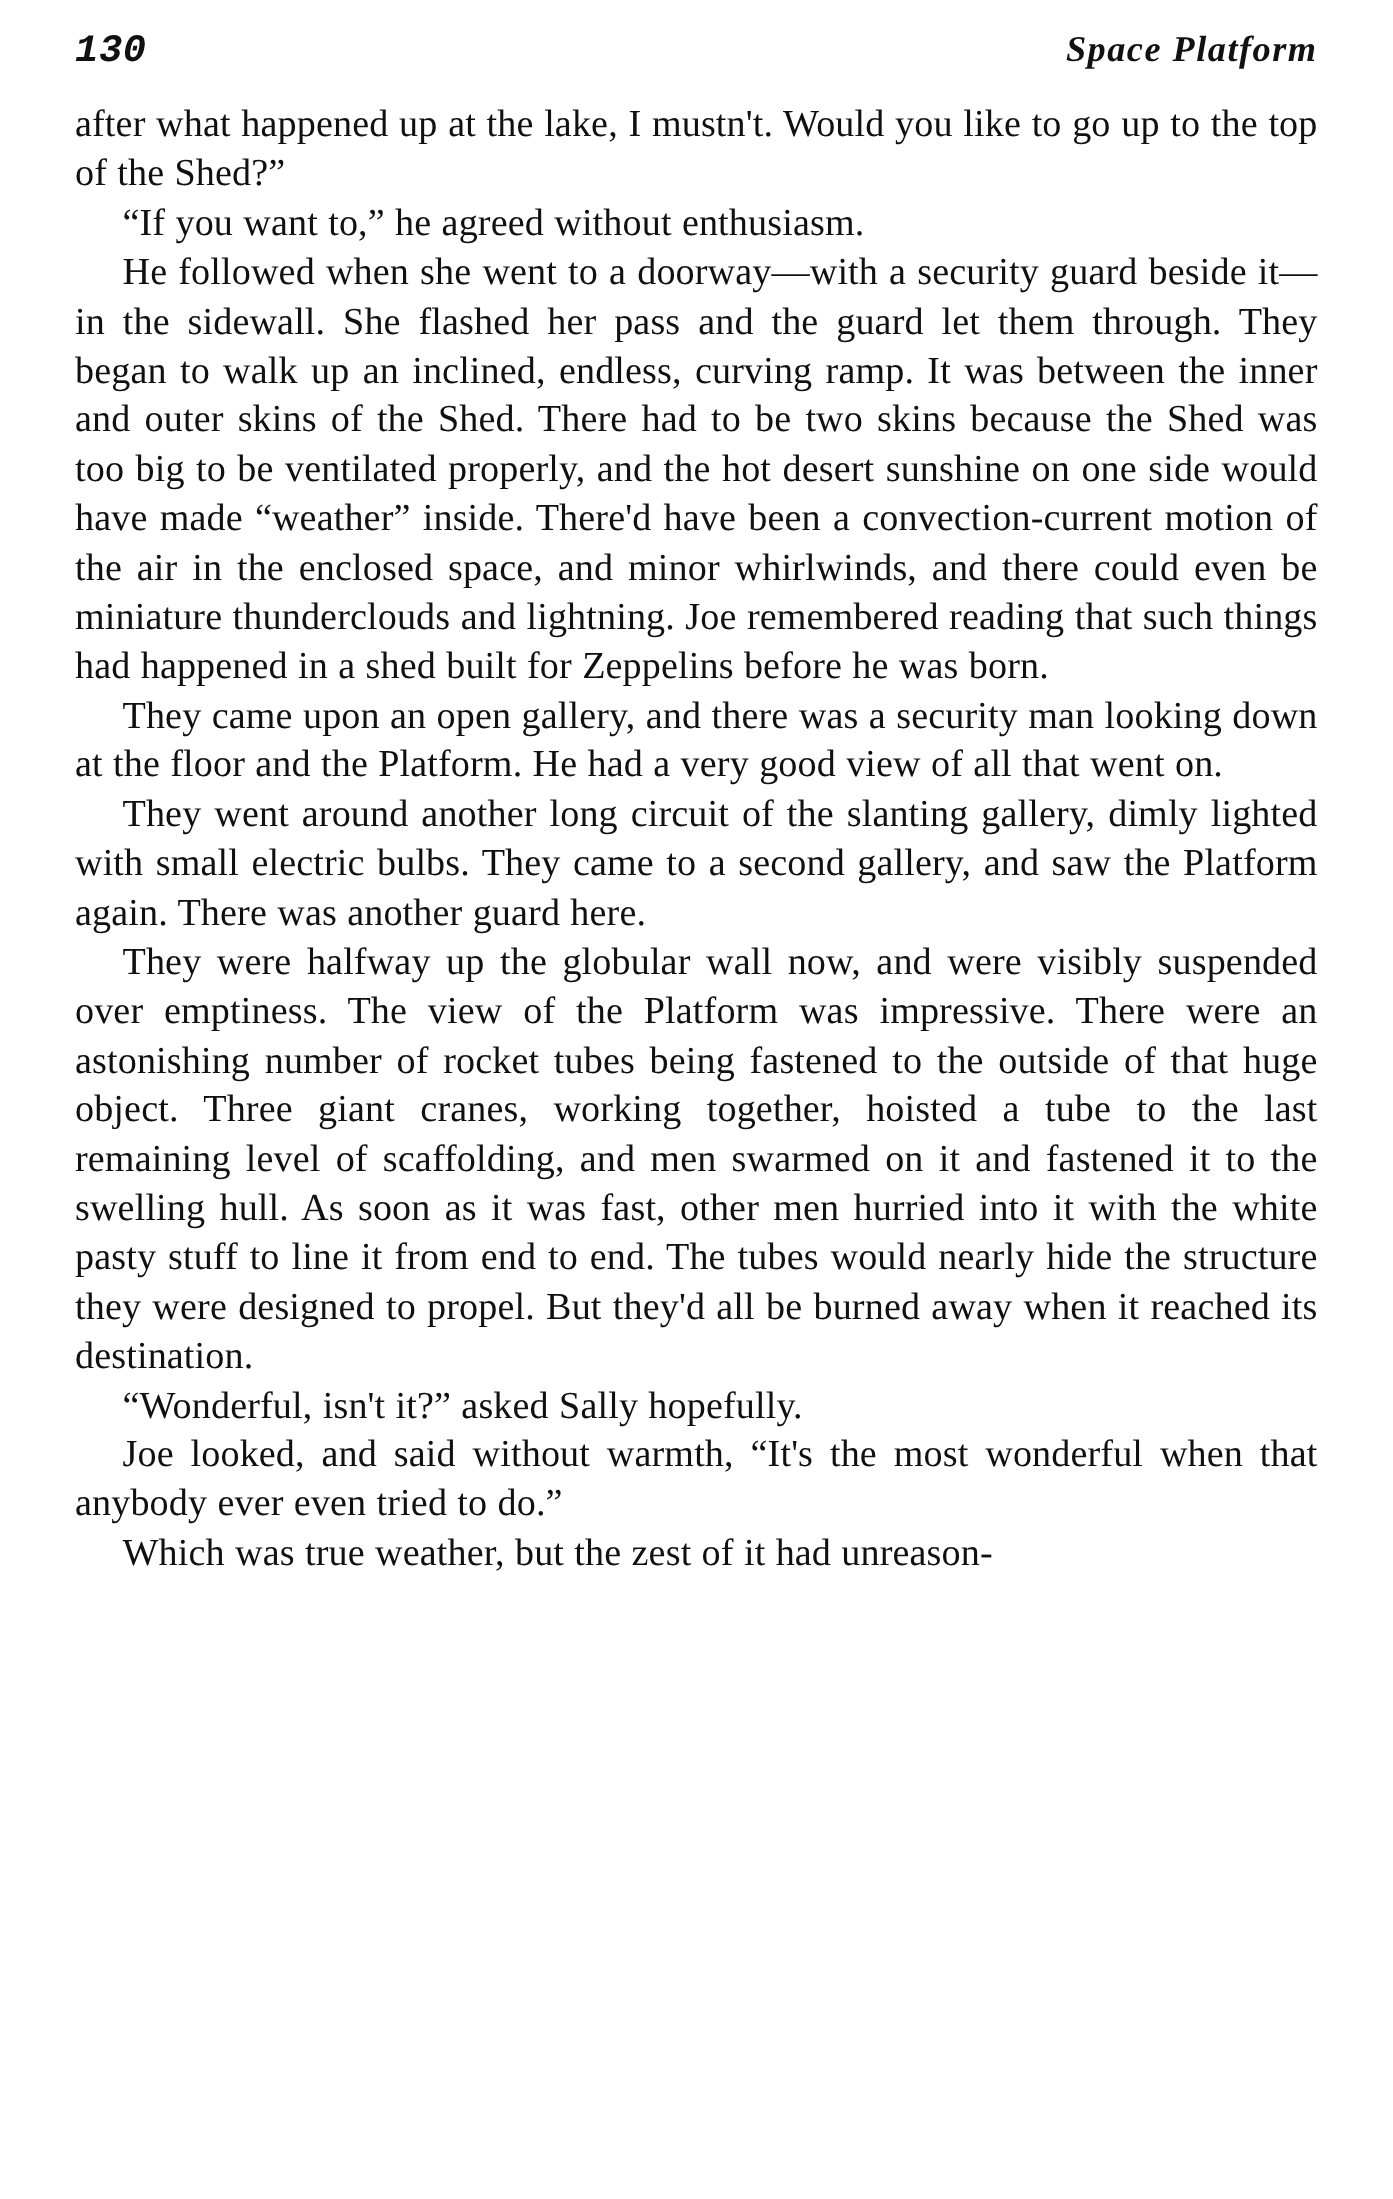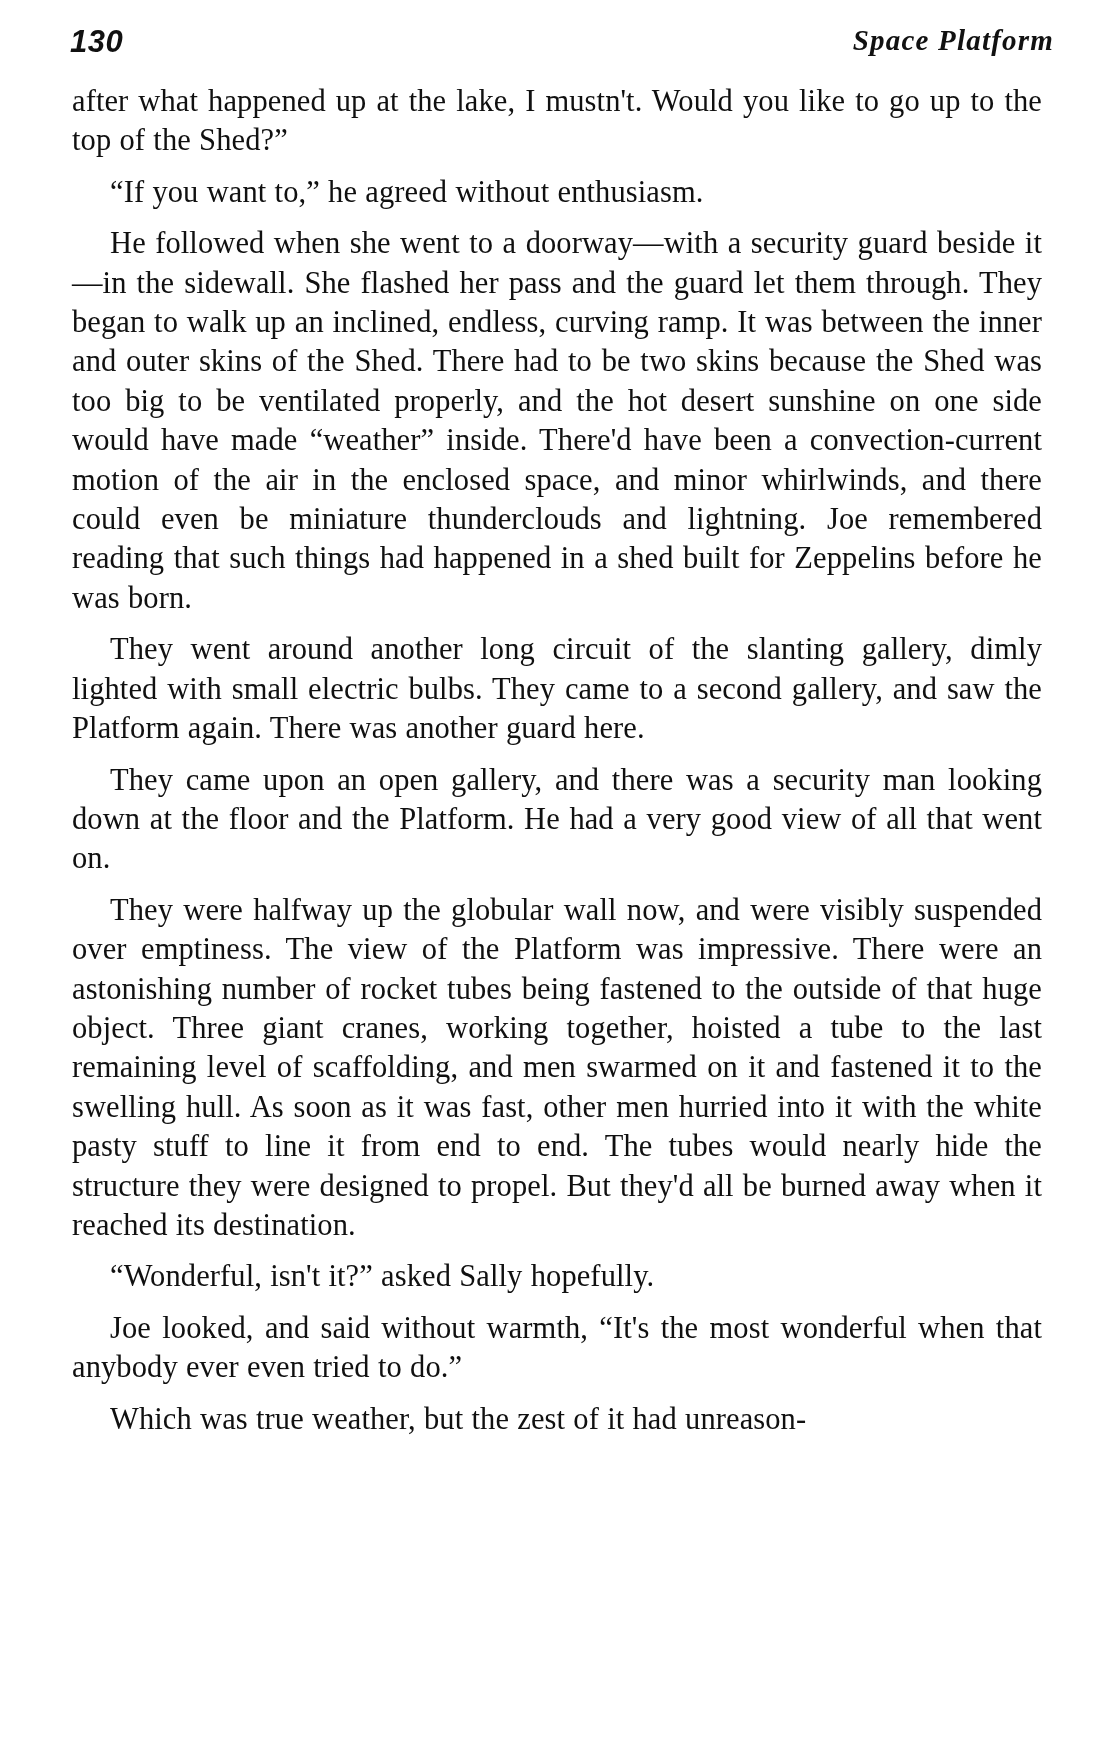--- a/index.html
+++ b/index.html
@@ -23,27 +23,26 @@
   }
   .running-head {
     position: relative;
     height: 52px;
     margin-bottom: 10px;
   }
   .folio {
     position: absolute;
     left: 0;
     top: 6px;
-    font-family: Liberation Sans, sans-serif;
+    font-family: Liberation Mono, monospace;
     font-weight: bold;
     font-style: italic;
     font-size: 31px;
     letter-spacing: 0.5px;
     color: #111;
-    margin-left: 10px;
   }
   .book-title {
     position: absolute;
     left: 0;
     right: 0;
     top: 6px;
     text-align: right;
     font-family: "Liberation Serif", serif;
     font-weight: bold;
     font-style: italic;
@@ -55,21 +54,21 @@
   .body-text {
     font-size: 30.5px;
     line-height: 39.4px;
     text-align: justify;
     text-justify: inter-word;
     color: #101010;
     letter-spacing: 0.1px;
     word-spacing: 0.5px;
   }
   .body-text p {
-    margin: 12px;
+    margin: 0;
     text-indent: 0;
   }
   .body-text p.indent {
     text-indent: 38px;
   }
   .body-text p:last-child {
     text-align: justify;
   }
 </style>
 </head>
@@ -79,21 +78,21 @@
 
   <div class="running-head">
     <div class="folio">130</div>
     <div class="book-title">Space Platform</div>
   </div>
 
   <div class="body-text">
     <p>after what happened up at the lake, I mustn't. Would you like to go up to the top of the Shed?”</p>
     <p class="indent">“If you want to,” he agreed without enthusiasm.</p>
     <p class="indent">He followed when she went to a doorway—with a security guard beside it—in the sidewall. She flashed her pass and the guard let them through. They began to walk up an inclined, endless, curving ramp. It was between the inner and outer skins of the Shed. There had to be two skins because the Shed was too big to be ventilated properly, and the hot desert sunshine on one side would have made “weather” inside. There'd have been a convection-current motion of the air in the enclosed space, and minor whirlwinds, and there could even be miniature thunderclouds and lightning. Joe remembered reading that such things had happened in a shed built for Zeppelins before he was born.</p>
+    <p class="indent">They came upon an open gallery, and there was a security man looking down at the floor and the Platform. He had a very good view of all that went on.</p>
     <p class="indent">They went around another long circuit of the slanting gallery, dimly lighted with small electric bulbs. They came to a second gallery, and saw the Platform again. There was another guard here.</p>
-    <p class="indent">They came upon an open gallery, and there was a security man looking down at the floor and the Platform. He had a very good view of all that went on.</p>
     <p class="indent">They were halfway up the globular wall now, and were visibly suspended over emptiness. The view of the Platform was impressive. There were an astonishing number of rocket tubes being fastened to the outside of that huge object. Three giant cranes, working together, hoisted a tube to the last remaining level of scaffolding, and men swarmed on it and fastened it to the swelling hull. As soon as it was fast, other men hurried into it with the white pasty stuff to line it from end to end. The tubes would nearly hide the structure they were designed to propel. But they'd all be burned away when it reached its destination.</p>
     <p class="indent">“Wonderful, isn't it?” asked Sally hopefully.</p>
     <p class="indent">Joe looked, and said without warmth, “It's the most wonderful when that anybody ever even tried to do.”</p>
     <p class="indent">Which was true weather, but the zest of it had unreason-</p>
   </div>
 
 </div>
 
 </body></html>

